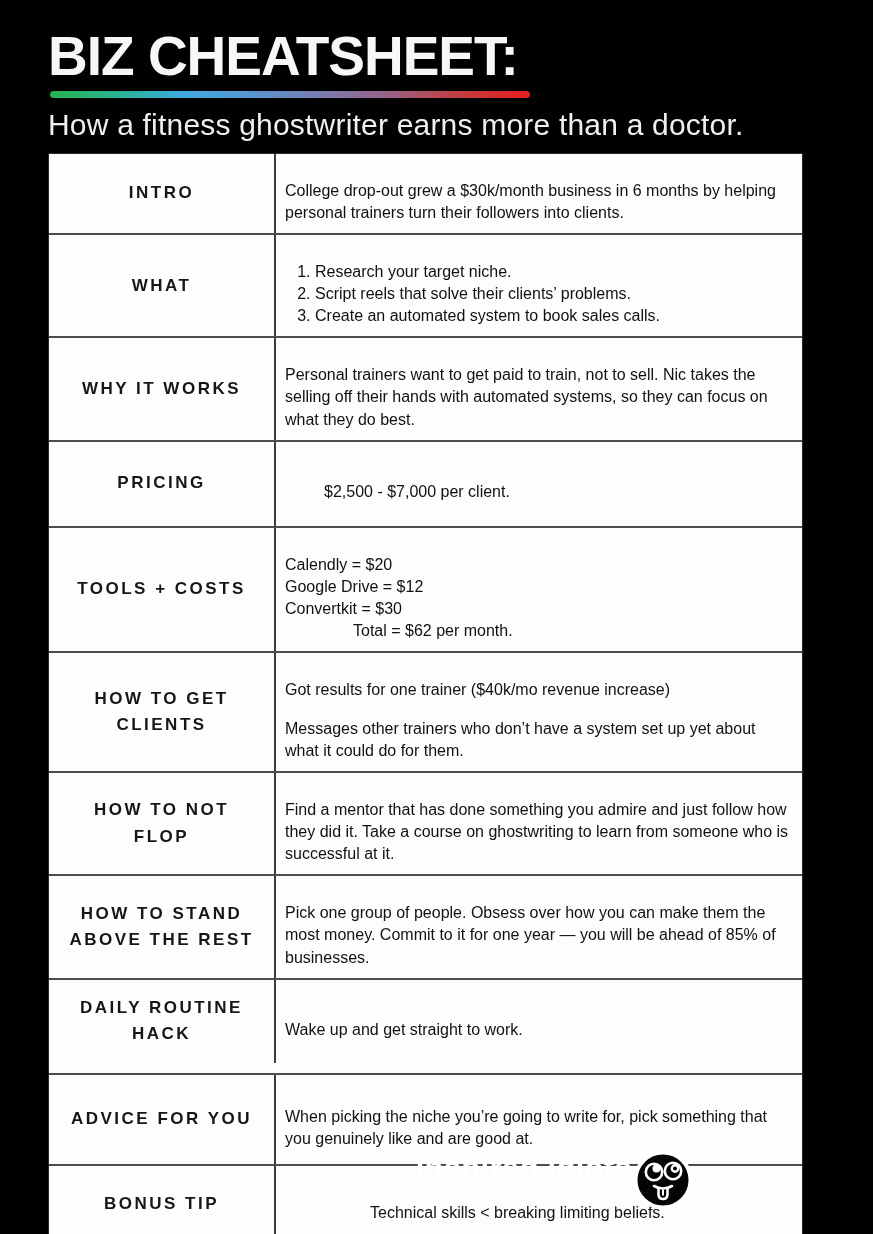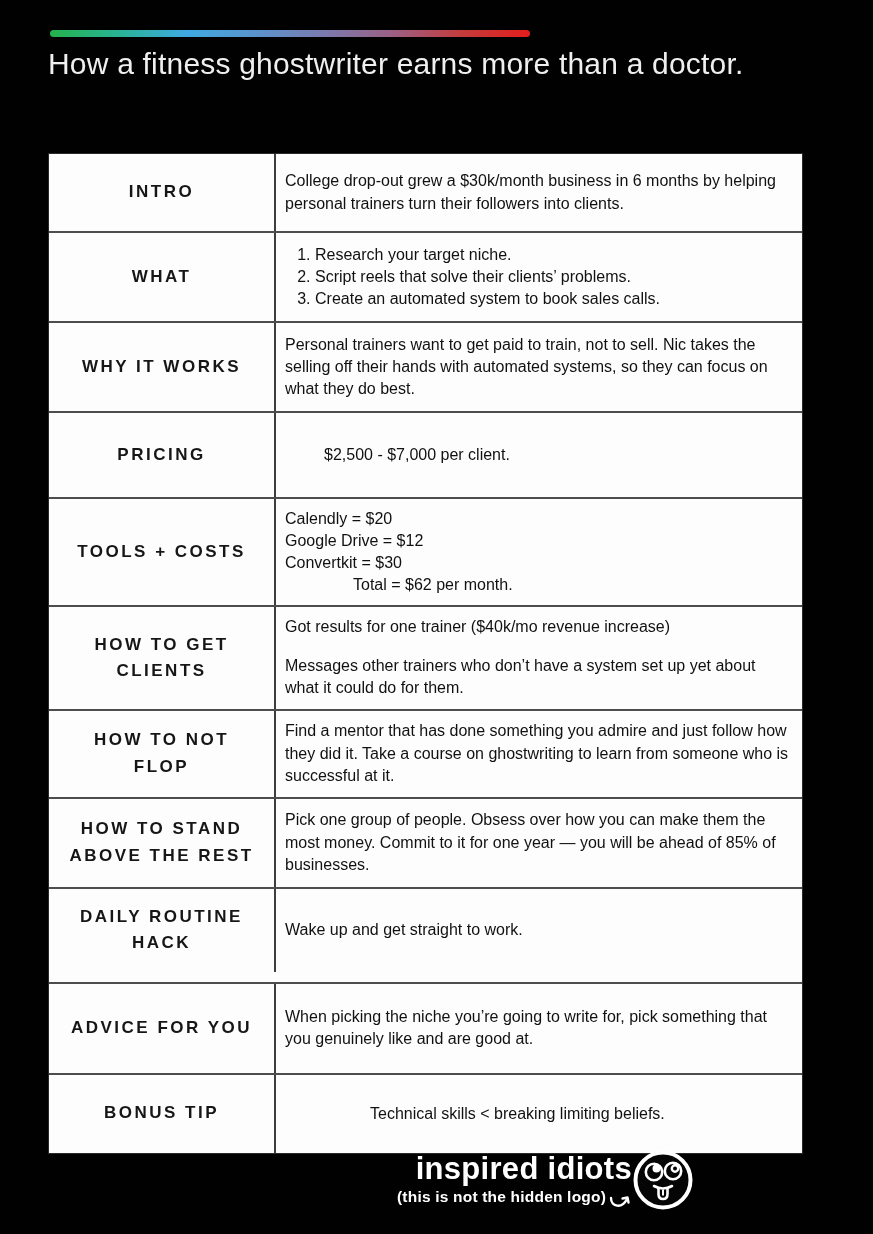--- a/index.html
+++ b/index.html
@@ -71,21 +71,21 @@
     font-size: 17px;
     font-weight: 700;
     letter-spacing: 2.5px;
     line-height: 1.55;
   }
   .content-cell {
     flex: 1 1 auto;
     display: flex;
     flex-direction: column;
     justify-content: center;
-    padding: 9px 12px 9px 9px;
+    padding: 26px 12px 9px 9px;
     color: #111;
     font-size: 16px;
     line-height: 1.38;
   }
   .content-par { margin: 0; }
   .content-list {
     margin: 0;
     padding-left: 30px;
     list-style: decimal;
   }
@@ -119,20 +119,21 @@
   .tagline { font-size: 15.5px; font-weight: 700; letter-spacing: 0.2px; }
   .arrow-svg { margin-top: 3px; }
   .logo-svg { margin-left: 1px; margin-top: 2px; flex: 0 0 auto; }
 </style>
 </head>
 <body>
 
 <div class="page">
 
   <header class="header">
+    <h1 class="title">BIZ CHEATSHEET:</h1>
     <div class="underline" style="background: linear-gradient(90deg, rgb(36, 178, 76), rgb(41, 179, 148), rgb(63, 169, 226), rgb(91, 147, 205), rgb(122, 122, 174), rgb(156, 95, 132), rgb(196, 60, 60), rgb(229, 29, 29));"></div>
     <h2 class="subtitle">How a fitness ghostwriter earns more than a doctor.</h2>
   </header>
 
   <main class="table" id="cheatsheet-table">
       <div class="row">
         <div class="label-cell">
           <span class="label-text">INTRO</span>
         </div>
         <div class="content-cell">

